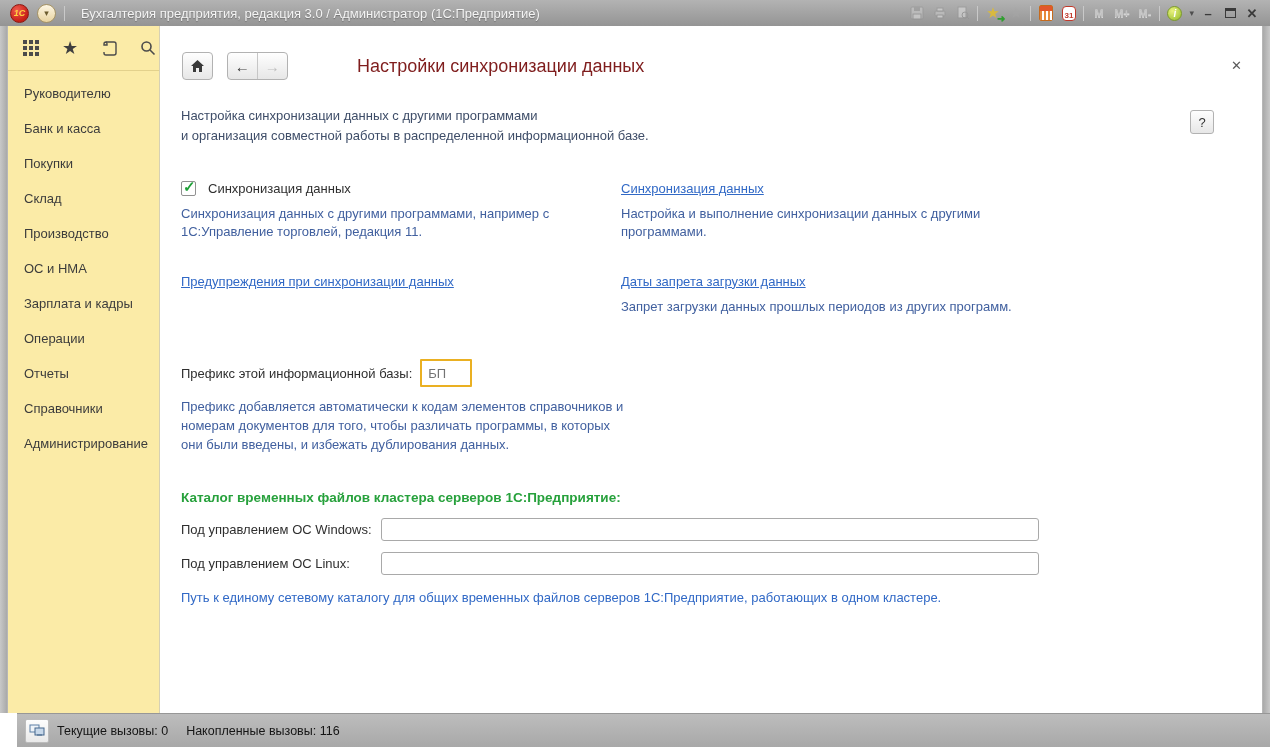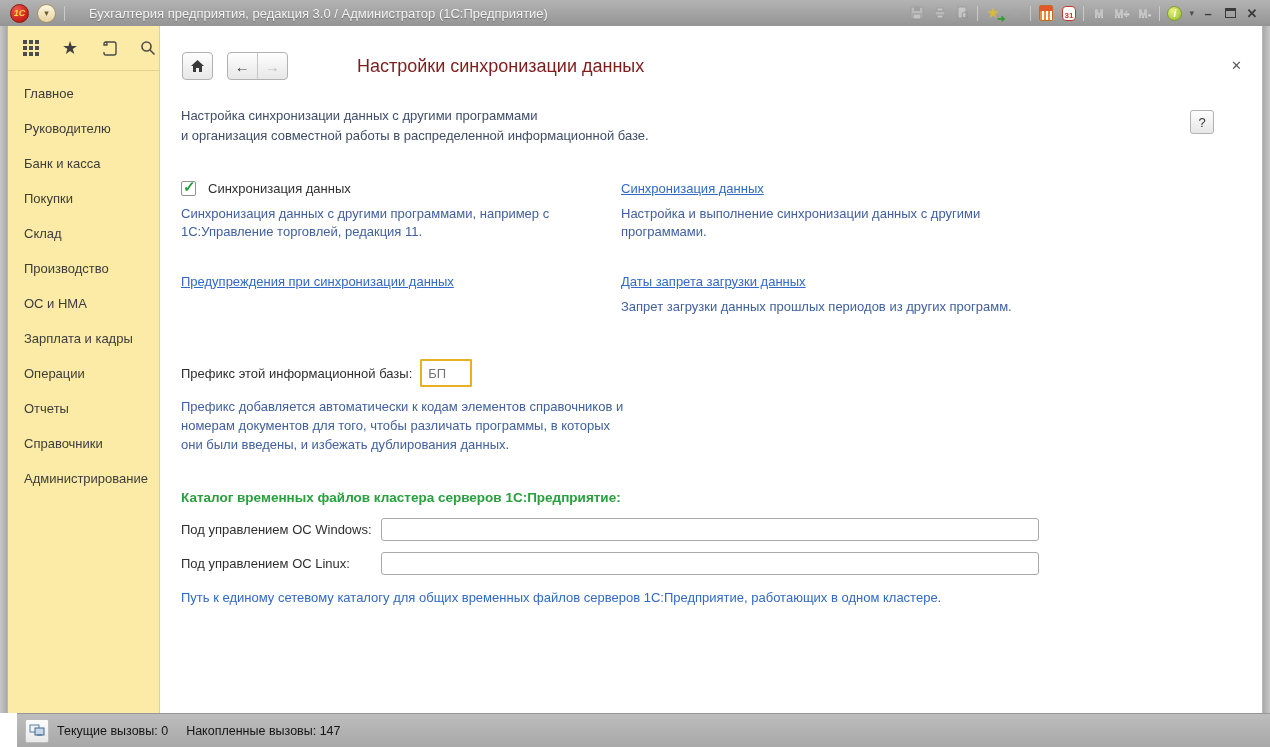--- a/index.html
+++ b/index.html
@@ -12,21 +12,21 @@
     background:linear-gradient(#b3b3b3,#949494); display:flex; align-items:center; }
   .tb-left { display:flex; align-items:center; gap:8px; padding-left:10px; }
   .logo-1c { width:19px; height:19px; border-radius:50%;
     background:radial-gradient(circle at 35% 30%, #f05b4f, #c71f16 70%);
     border:1px solid #8c1812; color:#ffd23f; font-size:9px; font-weight:bold; font-style:italic;
     display:flex; align-items:center; justify-content:center; }
   .tb-dropdown { width:19px; height:19px; border-radius:50%;
     background:linear-gradient(#fdf6e3,#e8d3a0); border:1px solid #a79464;
     color:#6b5b2e; font-size:9px; display:flex; align-items:center; justify-content:center; }
   .tb-sep { width:1px; height:15px; background:#8a8a8a; border-right:1px solid #c9c9c9; }
-  .tb-title { color:#f4f4f4; font-size:13px; margin-left:16px; text-shadow:0 1px 1px rgba(60,60,60,.45); white-space:nowrap; }
+  .tb-title { color:#f4f4f4; font-size:13px; margin-left:8px; text-shadow:0 1px 1px rgba(60,60,60,.45); white-space:nowrap; }
   .tb-right { margin-left:auto; display:flex; align-items:center; gap:6px; padding-right:10px; }
   .tbi { width:17px; height:17px; display:flex; align-items:center; justify-content:center; font-size:11px; }
   .tbi.disabled { opacity:.5; }
   .mem { color:#c2c2c2; font-weight:bold; font-size:11px; text-shadow:0 1px 0 #dcdcdc; }
   .star-gold { color:#d8b93f; font-size:15px; position:relative; }
   .star-gold .arrow { position:absolute; right:-4px; bottom:-2px; color:#2f9e2f; font-size:10px; font-weight:bold; }
   .star-grey { color:#a6a6a6; font-size:15px; }
   .calc-icon { width:14px; height:16px; background:#fff; border:1px solid #c56a1e; border-radius:2px;
     display:grid; grid-template-rows:5px 1fr; }
   .calc-icon .head { background:#e2572b; }
@@ -201,21 +201,20 @@
           </svg>
       </span>
       <span class="sb-icon">
         <svg width="16" height="16" viewBox="0 0 16 16" fill="none" stroke="#4b4b4b" stroke-width="1.6">
             <circle cx="6.5" cy="6.5" r="4.5"></circle>
             <line x1="10" y1="10" x2="14.5" y2="14.5"></line>
           </svg>
       </span>
     </div>
     <div class="sb-items">
-      <div class="sb-item">Главное</div>
       <div class="sb-item">Руководителю</div>
       <div class="sb-item">Банк и касса</div>
       <div class="sb-item">Покупки</div>
       <div class="sb-item">Склад</div>
       <div class="sb-item">Производство</div>
       <div class="sb-item">ОС и НМА</div>
       <div class="sb-item">Зарплата и кадры</div>
       <div class="sb-item">Операции</div>
       <div class="sb-item">Отчеты</div>
       <div class="sb-item">Справочники</div>
@@ -292,16 +291,16 @@
 
   <div class="statusbar">
     <span class="sb-btn">
       <svg width="16" height="14" viewBox="0 0 16 14">
           <rect x="1" y="1" width="9" height="7" fill="#eef3f8" stroke="#5b7fa6"></rect>
           <rect x="6" y="4" width="9" height="7" fill="#c7d8ea" stroke="#44668c"></rect>
           <line x1="8" y1="11" x2="13" y2="11" stroke="#44668c"></line>
         </svg>
     </span>
     <span class="status-text"><span>Текущие вызовы:</span>&nbsp;<span>0</span></span>
-    <span class="status-text"><span>Накопленные вызовы:</span>&nbsp;<span>147</span></span>
+    <span class="status-text"><span>Накопленные вызовы:</span>&nbsp;<span>116</span></span>
   </div>
 
 </div>
 
 </body></html>

